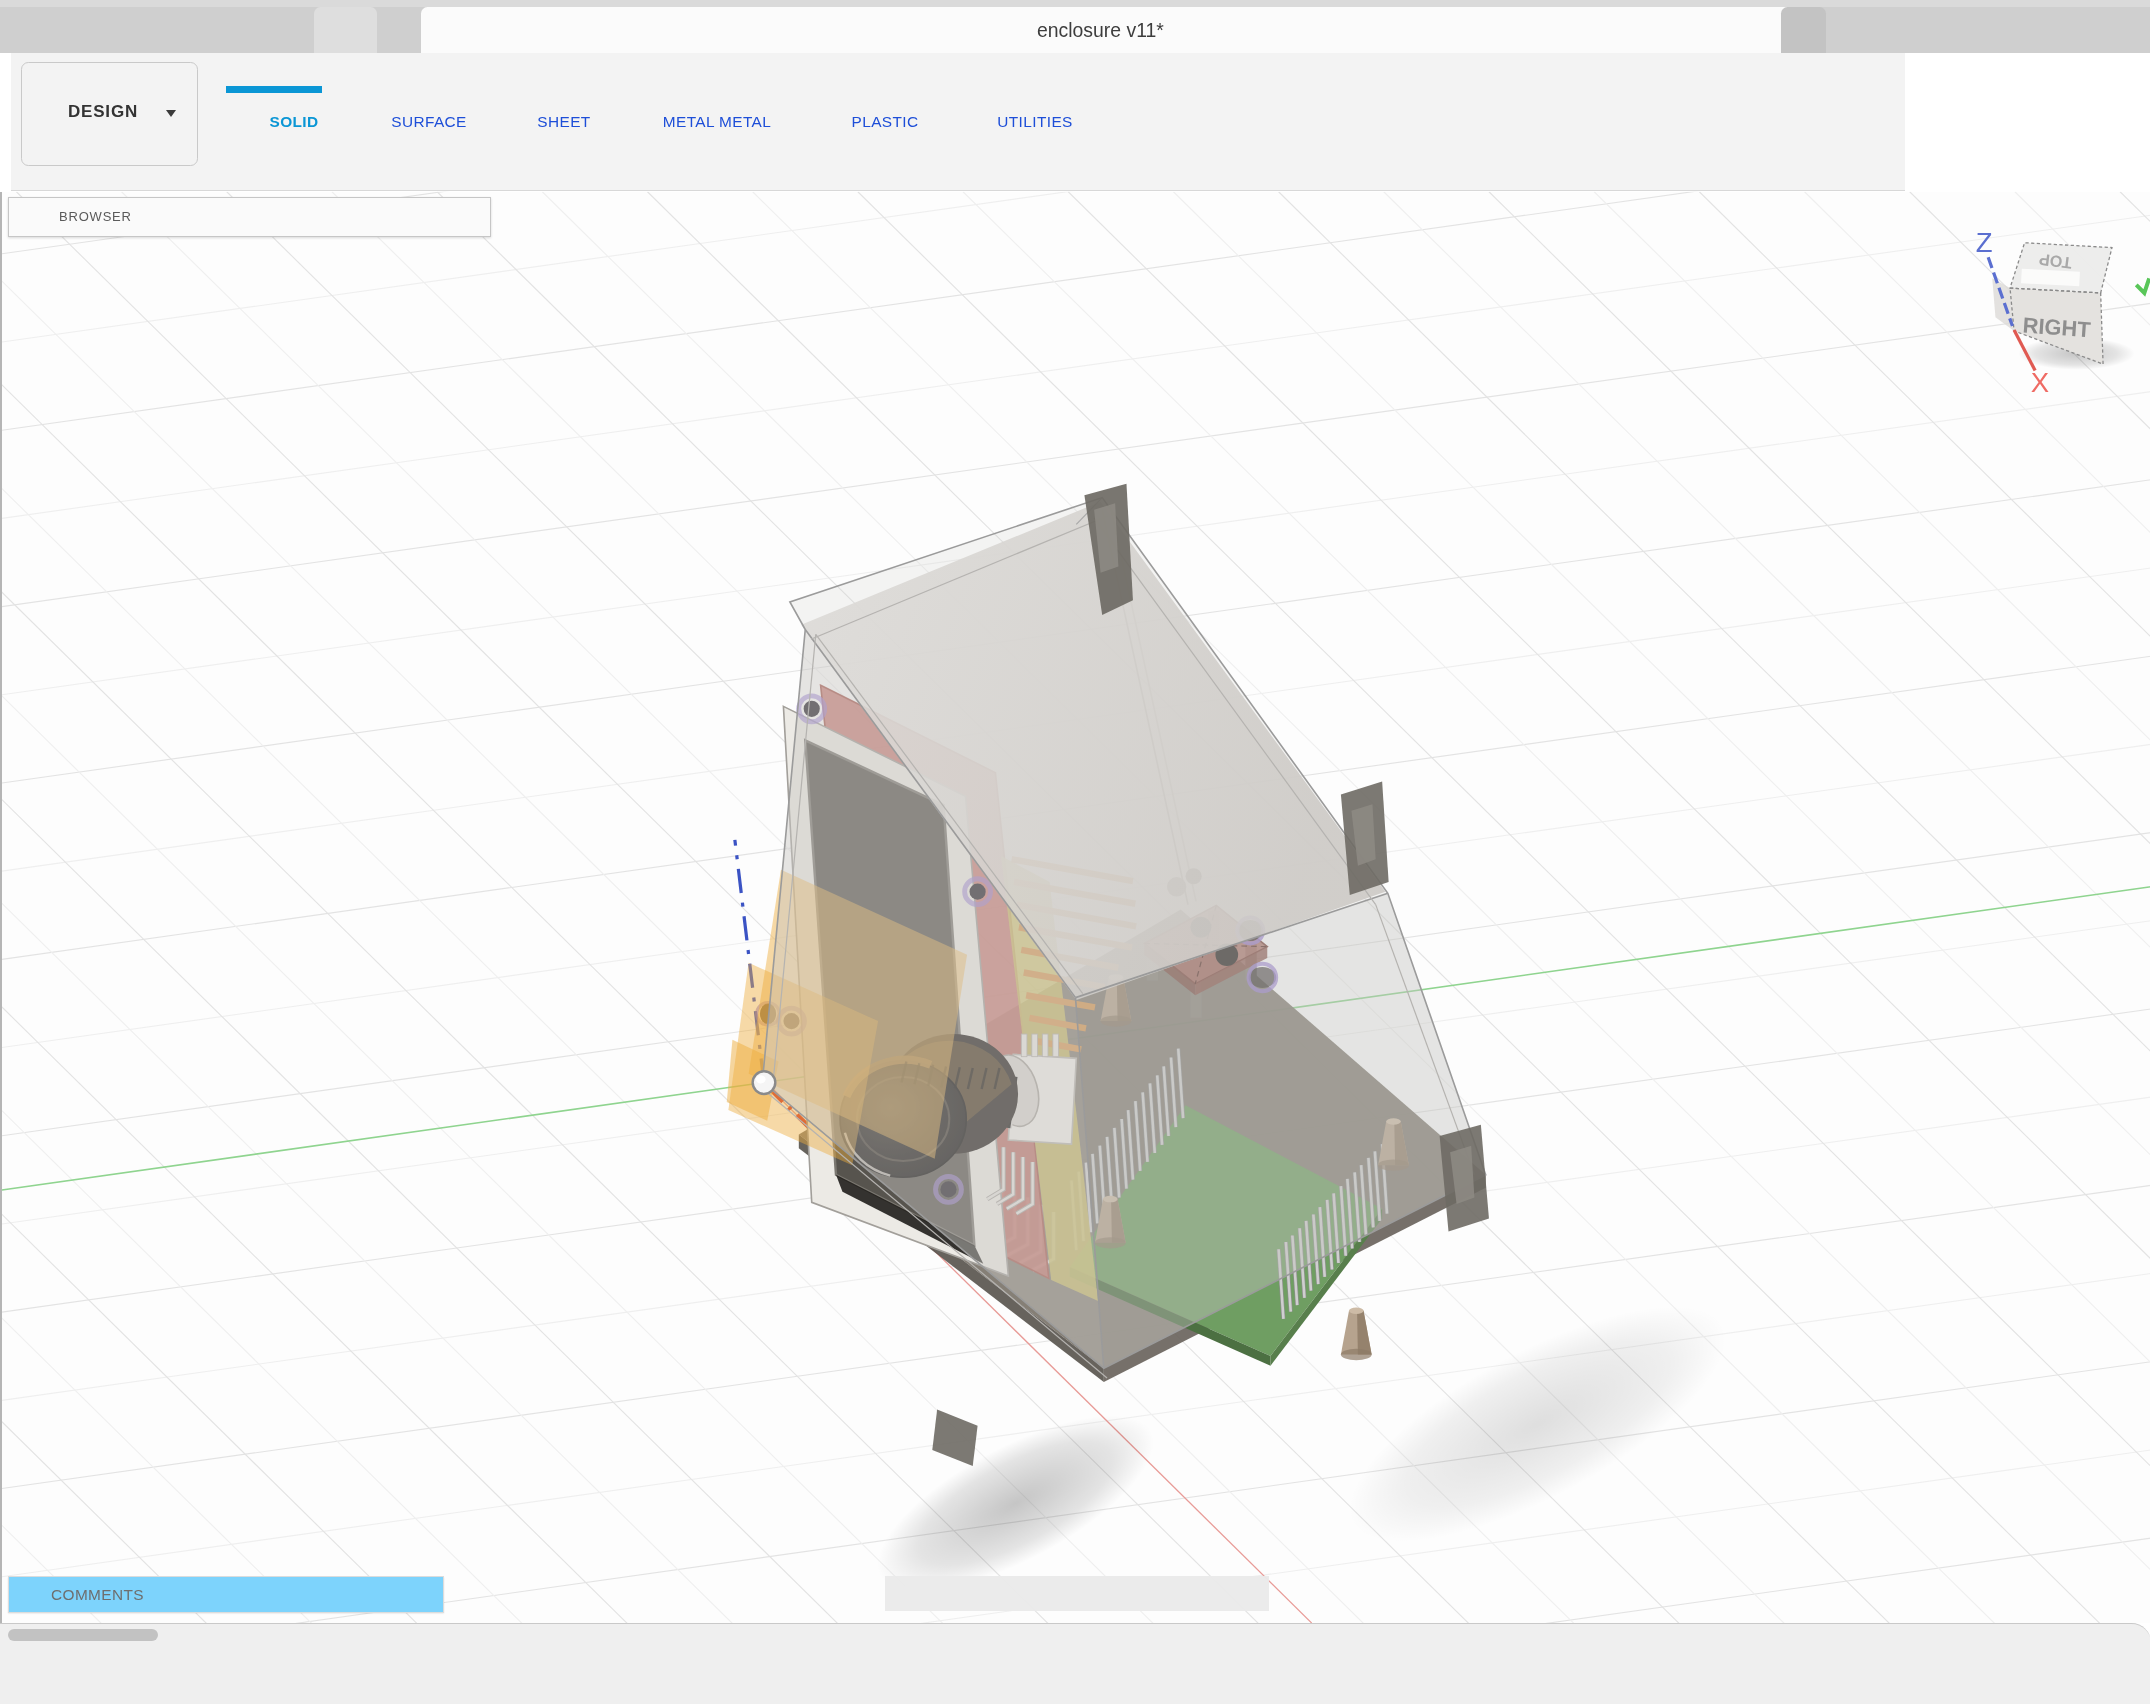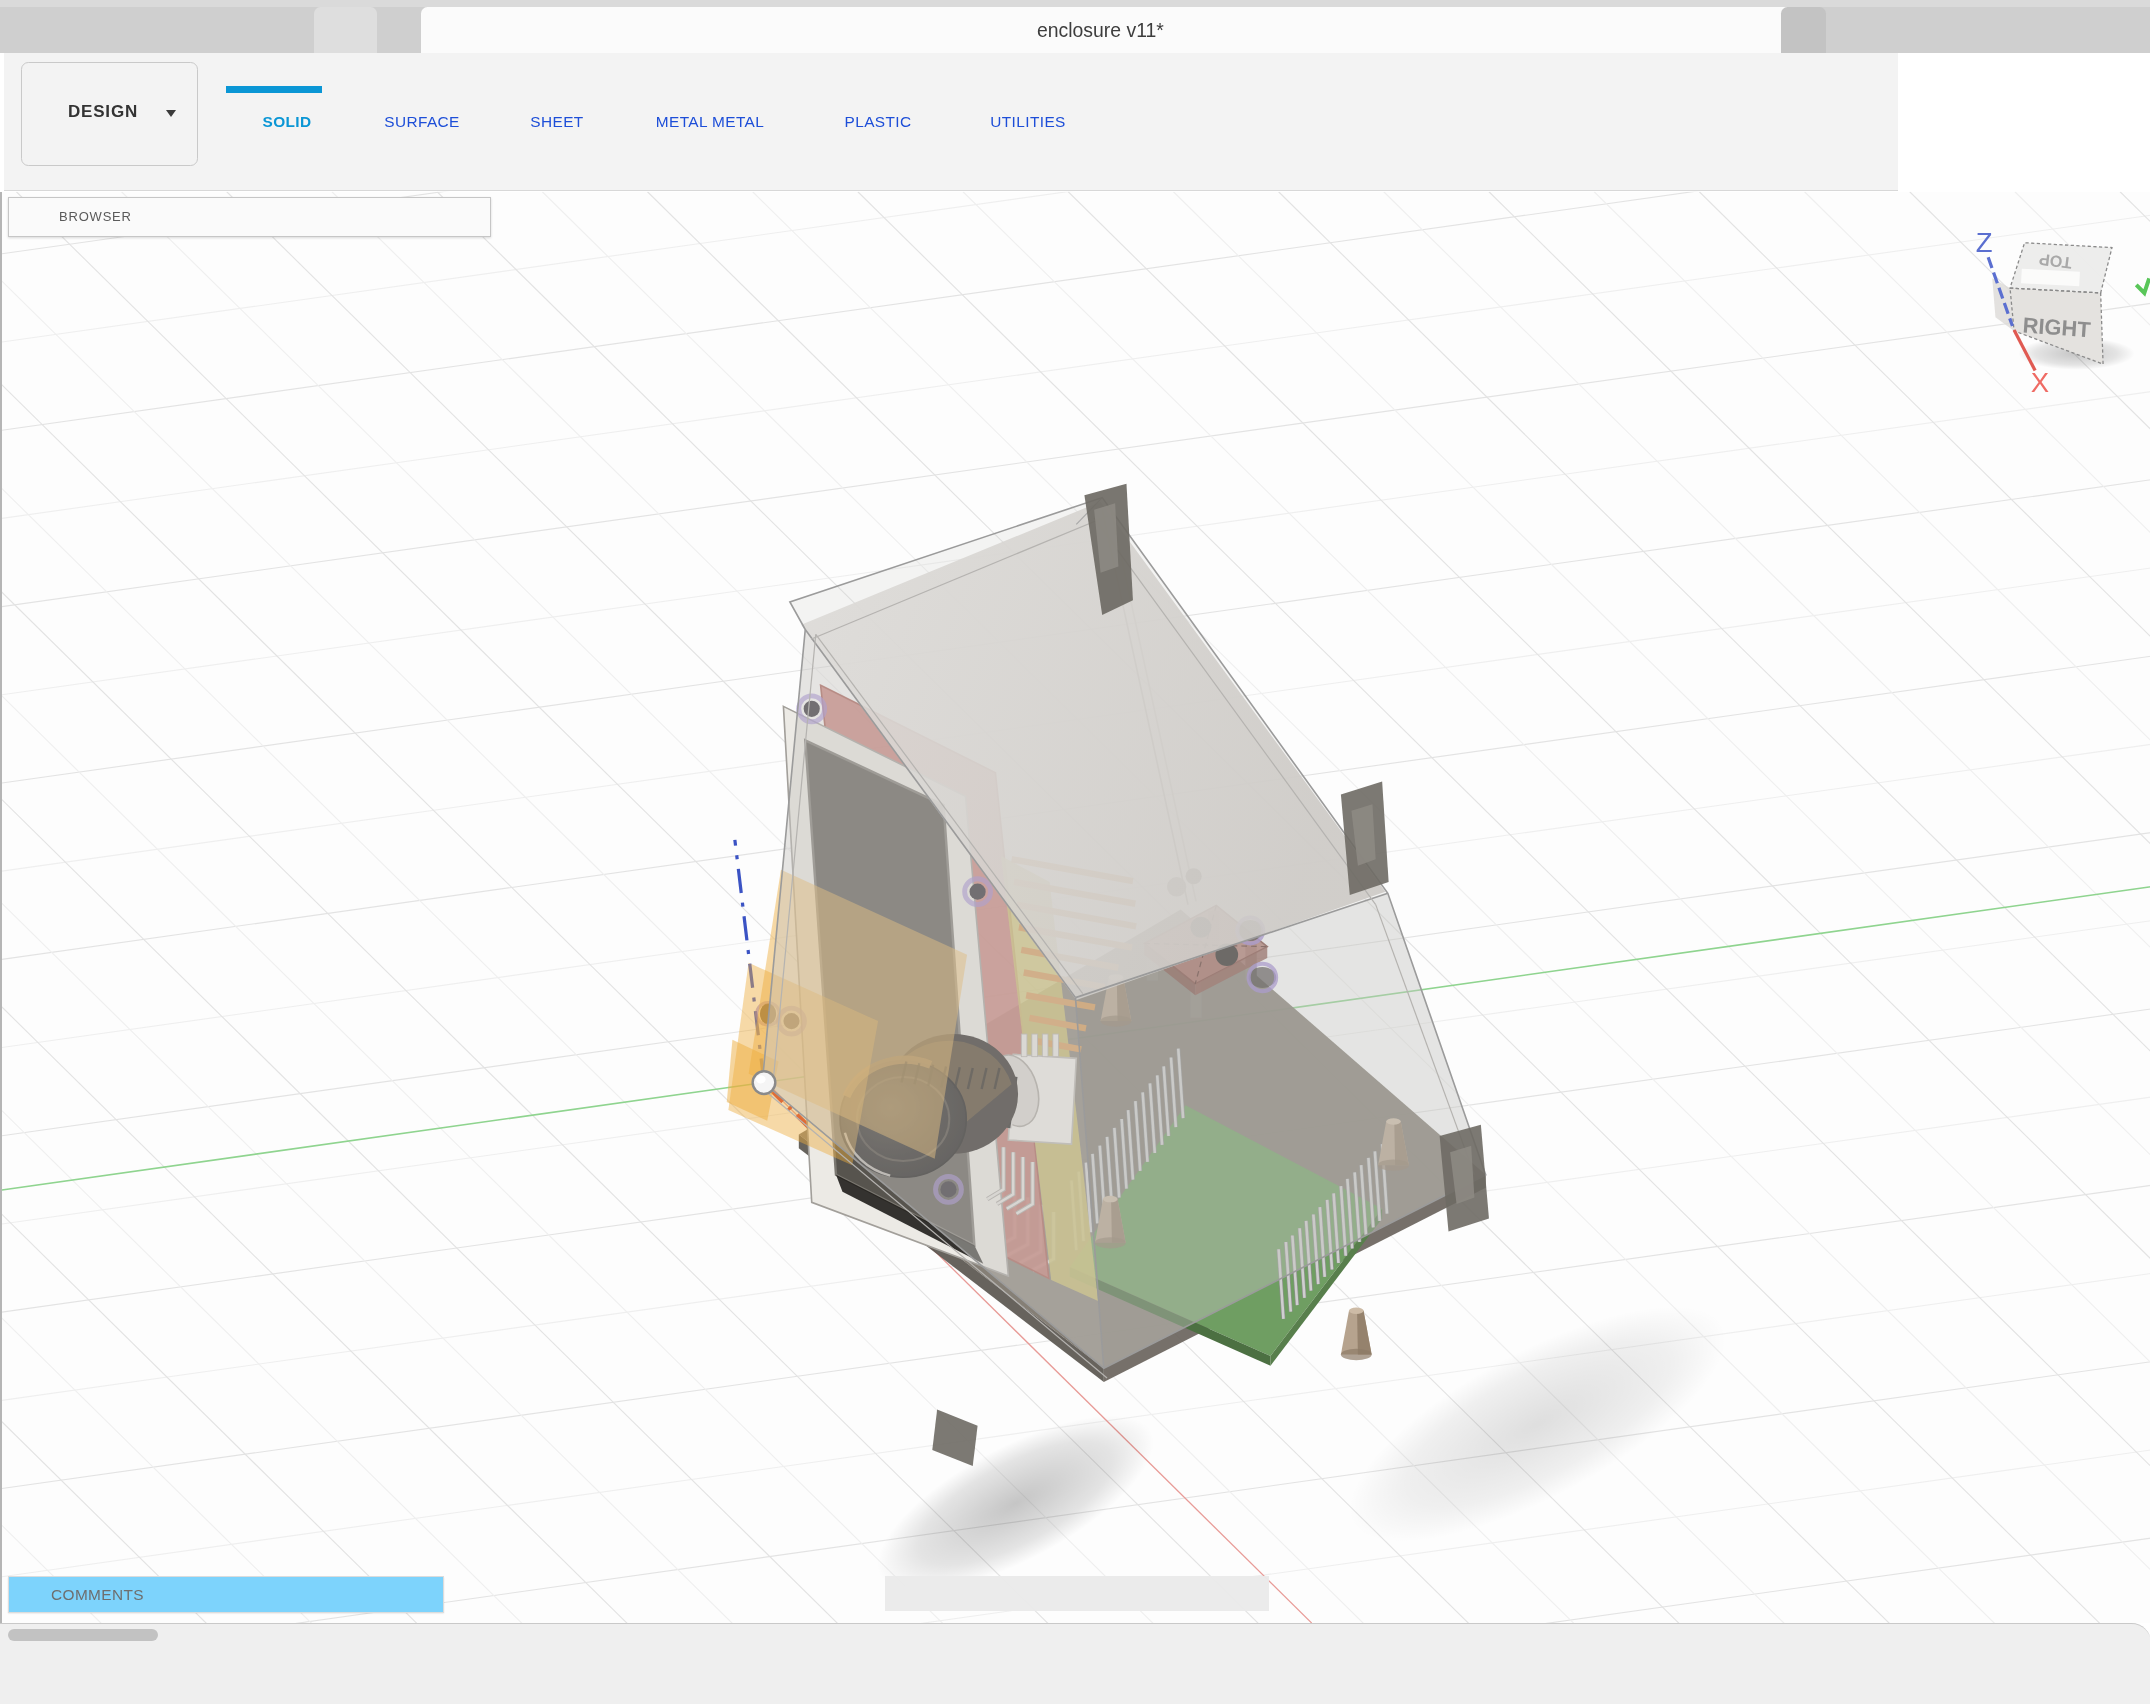--- a/index.html
+++ b/index.html
@@ -7,21 +7,21 @@
   body { font-family:"Liberation Sans", sans-serif; background:#ffffff; position:relative; }
   .abs { position:absolute; }
   
   #titlebar { left:0; top:0; width:2151px; height:53px; background:#cfcfcf; }
   #titlebar .topline { left:0; top:0; width:2151px; height:7.3px; background:#dadada; position:absolute; }
   #homebtn { left:314px; top:7.3px; width:63px; height:46px; background:#dedede; border-radius:6.5px 6.5px 0 0; position:absolute; }
   #doctab { left:388px; top:7.3px; width:1386px; height:46px; background:#fbfbfb; border-radius:6.5px 6.5px 0 0; position:absolute;margin-left:33px; }
   #doctab .title { position:absolute; left:616px; top:11.3px; font-size:19.4px; color:#3d3d3d; }
   #plusbtn { left:1781px; top:7.3px; width:45px; height:46px; background:#c3c3c3; border-radius:6.5px 6.5px 0 0; position:absolute; }
   
-  #ribbon { left:4px; top:53px; width:1894px; height:138px; background:#f3f3f3; border-bottom:1.6px solid #d8d8d8;padding-left:31px; }
+  #ribbon { left:11px; top:53px; width:1894px; height:138px; background:#f3f3f3; border-bottom:1.6px solid #d8d8d8;padding-left:31px; }
   .rtab { position:absolute; top:60px; font-size:15.4px; color:#1d4ed8; letter-spacing:0.4px; transform:translateX(-50%); }
   .rtab.active { color:#0a96d5; font-weight:bold; }
   #solidline { position:absolute; left:226px; top:86px; width:96px; height:7.3px; background:#0a96d5; }
   #designbtn { position:absolute; left:21px; top:62px; width:177px; height:104px; border:1.6px solid #c9c9c9; border-radius:7.3px; background:#f3f3f3; }
   #designbtn span { position:absolute; left:46px; top:39px; font-size:17px; color:#333; letter-spacing:0.8px; font-weight:bold; }
   #designbtn .dn { position:absolute; left:144px; top:49px; }
   .caret { display:inline-block; width:0; height:0; border-left:5.7px solid transparent; border-right:5.7px solid transparent; border-top:7.3px solid #3a3a3a; }
   
   #browserhead { left:8px; top:197px; width:483px; height:40px; background:#fafafa; border:0.8px solid #c6c6c6; box-shadow:0 0.8px 2.4px rgba(0,0,0,0.15); }
   #browserhead .bt { position:absolute; left:50px; top:10.5px; font-size:13px; color:#5a5a5a; letter-spacing:0.8px; }

